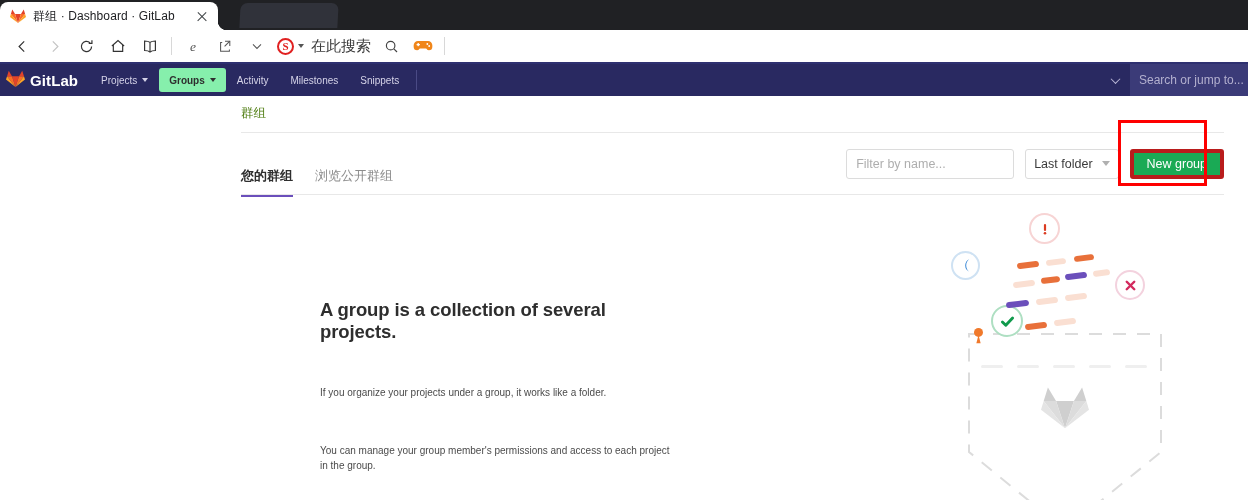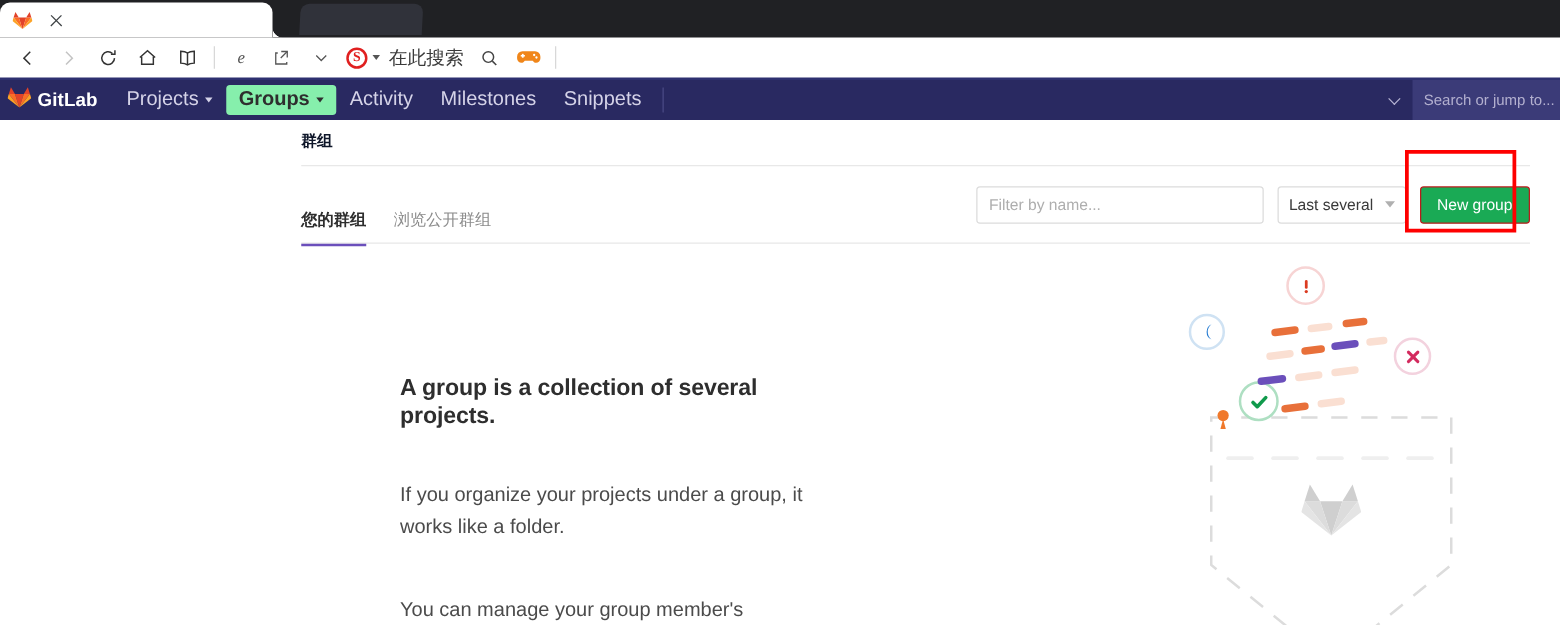--- a/index.html
+++ b/index.html
@@ -102,21 +102,21 @@
     display: flex; align-items: center; padding: 0 12px 0 6px;
     cursor: pointer;
   }
   .gl-brand-text {
     color: #ffffff; font-size: 15px; font-weight: bold; margin-left: 5px;
     letter-spacing: .1px;
   }
   .gl-menu { display: flex; align-items: stretch; }
   .gl-item {
     display: flex; align-items: center; padding: 0 11px;
-    color: #d5d3e8; font-size: 16px; cursor: pointer;
+    color: #d5d3e8; font-size: 10px; cursor: pointer;
     white-space: nowrap;
   }
   .gl-item .caret {
     width: 0; height: 0; margin-left: 5px;
     border-left: 3.5px solid transparent; border-right: 3.5px solid transparent;
     border-top: 4px solid currentColor;
   }
   .gl-item.active {
     background: #86efac; color: #2e2e2e; font-weight: bold;
     border-radius: 3px; margin: 4px 0; padding: 0 10px;
@@ -136,21 +136,21 @@
     width: 118px; background: #3b3b78; display: flex; align-items: center;
     padding: 0 9px; color: #b3b0cf; font-size: 12px; cursor: text;
     white-space: nowrap; overflow: hidden;
   }
 
   
   .page { position: relative; height: 436px; background: #fff; }
   .content-wrap { padding-left: 241px; padding-right: 24px; }
 
   .page-title {
-    font-size: 12.5px; font-weight: bold; color: #0f172a;
+    font-size: 12.5px; font-weight: normal; color: #4d7c0f;
     padding: 9px 0 10px 0;
     border-bottom: 1px solid #e8e8e8;
   }
 
   .toolbar-row {
     display: flex; align-items: center; height: 62px;
     border-bottom: 1px solid #e8e8e8;
     position: relative;
   }
   .tabs { display: flex; align-items: flex-start; height: 100%; }
@@ -160,59 +160,59 @@
     align-self: flex-end; white-space: nowrap;
   }
   .tab-link:first-child { padding-left: 0; padding-right: 12px; }
   .tab-link.active { color: #2e2e2e; font-weight: bold; }
   .tab-link.active::after {
     content: ""; position: absolute; left: 0; right: 12px; bottom: -2px;
     height: 2px; background: #6b4fbb;
   }
   .row-spacer { flex: 1; }
   .filter-input {
-    width: 230px; height: 30px; border: 1px solid #dcdcdc; border-radius: 3px;
+    width: 168px; height: 30px; border: 1px solid #dcdcdc; border-radius: 3px;
     background: #fff; font-size: 12.5px; color: #999; padding: 0 9px;
     font-family: "Liberation Sans", sans-serif; outline: none;
   }
   .filter-input::placeholder { color: #aeaeae; }
   .sort-select {
     height: 30px; min-width: 82px; border: 1px solid #dcdcdc; border-radius: 3px;
     background: #fff; display: flex; align-items: center; justify-content: space-between;
     padding: 0 8px; margin-left: 11px; cursor: pointer; gap: 9px;
   }
   .sort-label { font-size: 12.5px; color: #3a3a3a; white-space: nowrap; }
   .sort-caret {
     width: 0; height: 0;
     border-left: 4px solid transparent; border-right: 4px solid transparent;
     border-top: 5px solid #b0b0b0;
   }
   .newgroup-wrap { position: relative; margin-left: 11px; }
   .newgroup-btn {
-    height: 30px; background: #1aaa55; border: 1px solid #b91c1c; border-radius: 3px;
+    height: 30px; background: #1aaa55; border: 4px solid #b91c1c; border-radius: 3px;
     color: #fff; font-size: 12.5px; padding: 0 13px; cursor: pointer;
     font-family: "Liberation Sans", sans-serif; white-space: nowrap;
   }
   .hl-box {
     position: absolute; left: -12px; top: -29px;
     width: 89px; height: 66px;
     border: 3px solid #fe0000; pointer-events: none;
   }
 
   
   .empty {
     display: flex; align-items: flex-start;
     padding-top: 68px; position: relative;
   }
   .empty-text { width: 430px; padding-left: 79px; padding-top: 36px; }
   .empty-h {
     font-size: 18.5px; color: #2e2e2e; font-weight: bold;
     margin-bottom: 26px; letter-spacing: -.1px;
   }
-  .empty-p { font-size: 16px; color: #4b4b4b; line-height: 1.55; margin-bottom: 13px; margin-top: 42px; }
+  .empty-p { font-size: 10px; color: #4b4b4b; line-height: 1.55; margin-bottom: 13px; margin-top: 42px; }
 
   .illus { position: absolute; left: 700px; top: 10px; width: 260px; height: 380px; }
   .badge-circle {
     position: absolute; border-radius: 50%; background: #fff;
     display: flex; align-items: center; justify-content: center;
   }
   .dash { position: absolute; height: 6px; border-radius: 3px; }
 </style>
 </head>
 <body>
@@ -226,20 +226,21 @@
         <svg viewBox="0 0 36 36" width="16" height="16">
           <path fill="#e24329" d="M18 34 L24.7 13.5 L11.3 13.5 Z"></path>
           <path fill="#fc6d26" d="M18 34 L11.3 13.5 L2 13.5 Z"></path>
           <path fill="#fca326" d="M2 13.5 L0 20 L18 34 Z"></path>
           <path fill="#e24329" d="M2 13.5 L5.2 3.4 L11.3 13.5 Z"></path>
           <path fill="#fc6d26" d="M18 34 L24.7 13.5 L34 13.5 Z"></path>
           <path fill="#fca326" d="M34 13.5 L36 20 L18 34 Z"></path>
           <path fill="#e24329" d="M34 13.5 L30.8 3.4 L24.7 13.5 Z"></path>
         </svg>
       </span>
+      <span class="tab-title">群组 · Dashboard · GitLab</span>
       <span class="tab-close"></span>
     </div>
   </div>
 
   <div class="toolbar">
 
     <div class="nav-btn">
       <svg width="17" height="17" viewBox="0 0 20 20" fill="none" stroke="#333" stroke-width="1.4">
         <polyline points="12,4 6,10 12,16"></polyline>
       </svg>
@@ -375,21 +376,21 @@
           <div class="tab-link">
             <span>浏览公开群组</span>
           </div>
         </div>
 
         <div class="row-spacer"></div>
 
         <input class="filter-input" type="text" placeholder="Filter by name..." style="">
 
         <div class="sort-select">
-          <span class="sort-label">Last several</span>
+          <span class="sort-label">Last folder</span>
           <span class="sort-caret"></span>
         </div>
 
         <div class="newgroup-wrap">
           <button class="newgroup-btn">New group</button>
           <div class="hl-box"></div>
         </div>
       </div>
 
       <div class="empty">

